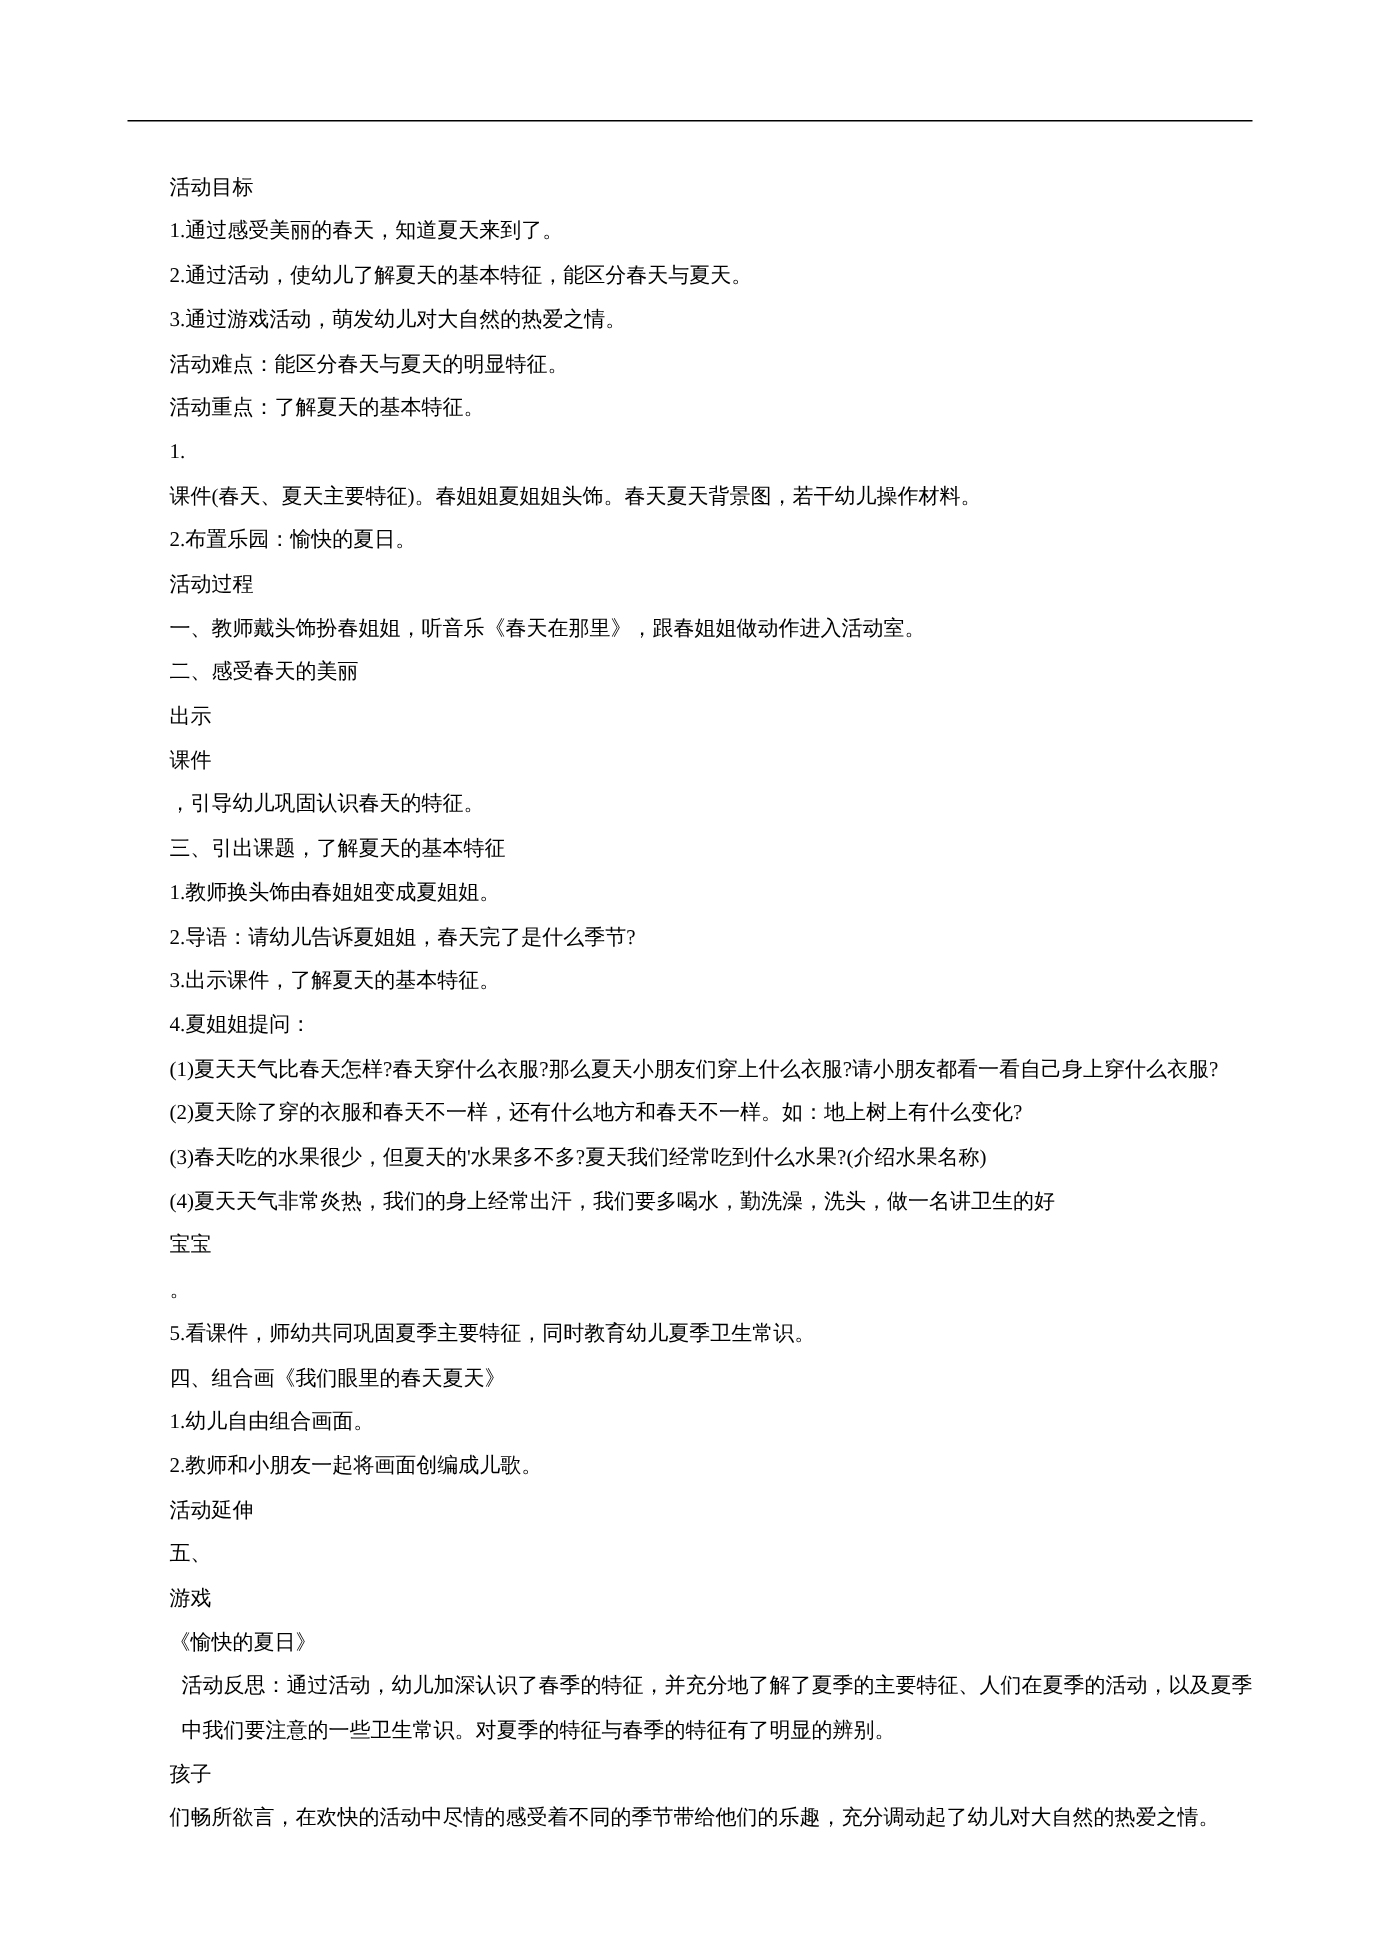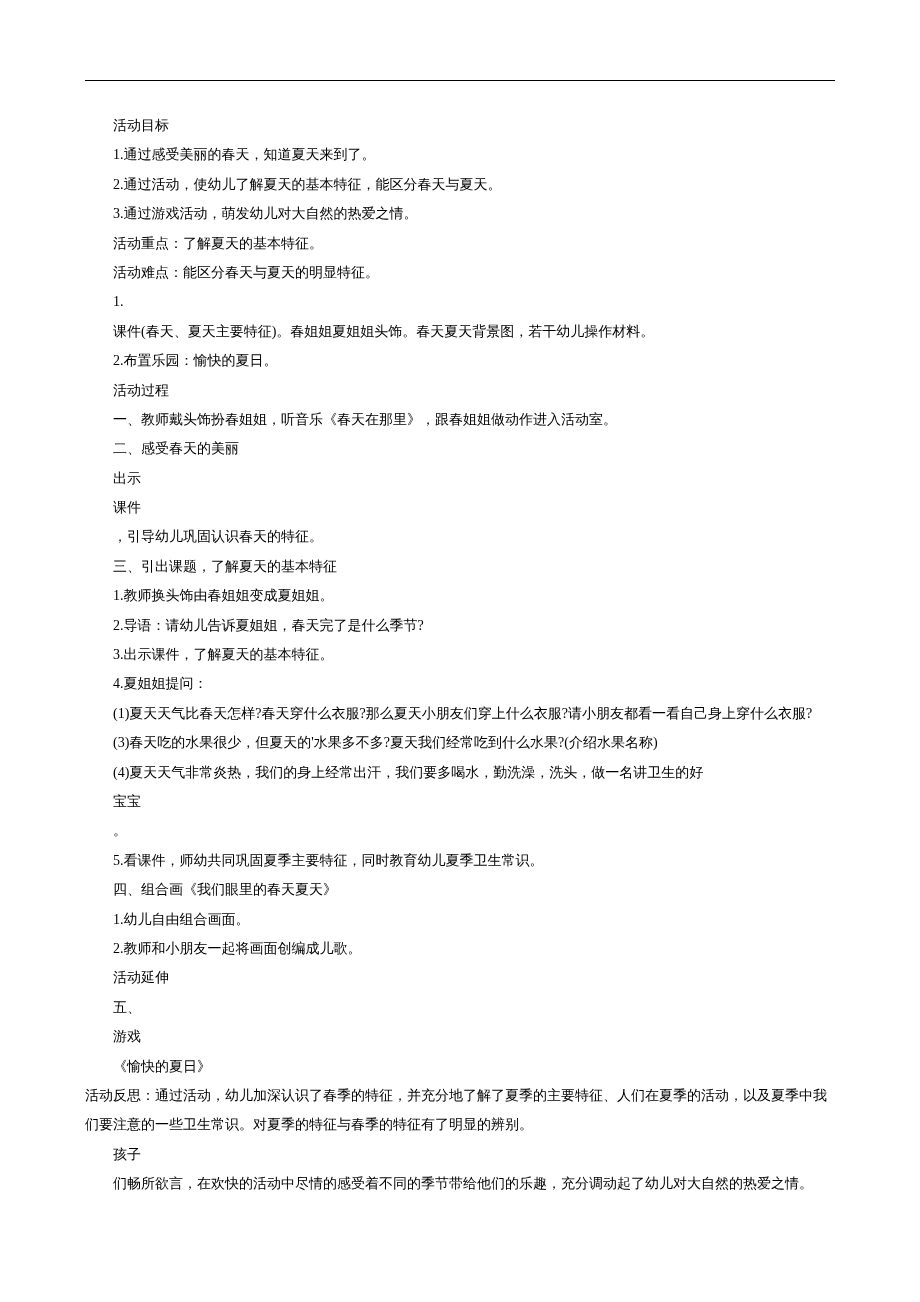--- a/index.html
+++ b/index.html
@@ -18,49 +18,51 @@
     }
     .separator {
       border-top: 1px solid #000000;
       margin-bottom: 30px;
     }
     .line {
       text-indent: 2em;
     }
     .line-no-indent {
       text-indent: 0;
+      margin-left: 36px;
     }
   </style>
 </head>
 <body>
 
 <div class="separator"></div>
 
 <div>
   <div class="line">活动目标</div>
   <div class="line">1.通过感受美丽的春天，知道夏天来到了。</div>
   <div class="line">2.通过活动，使幼儿了解夏天的基本特征，能区分春天与夏天。</div>
   <div class="line">3.通过游戏活动，萌发幼儿对大自然的热爱之情。</div>
+  <div class="line">活动难点：能区分春天与夏天的明显特征。</div>
   <div class="line">活动重点：了解夏天的基本特征。</div>
-  <div class="line">活动难点：能区分春天与夏天的明显特征。</div>
   <div class="line">1.</div>
   <div class="line">课件(春天、夏天主要特征)。春姐姐夏姐姐头饰。春天夏天背景图，若干幼儿操作材料。</div>
   <div class="line">2.布置乐园：愉快的夏日。</div>
   <div class="line">活动过程</div>
   <div class="line">一、教师戴头饰扮春姐姐，听音乐《春天在那里》，跟春姐姐做动作进入活动室。</div>
   <div class="line">二、感受春天的美丽</div>
   <div class="line">出示</div>
   <div class="line">课件</div>
   <div class="line">，引导幼儿巩固认识春天的特征。</div>
   <div class="line">三、引出课题，了解夏天的基本特征</div>
   <div class="line">1.教师换头饰由春姐姐变成夏姐姐。</div>
   <div class="line">2.导语：请幼儿告诉夏姐姐，春天完了是什么季节?</div>
   <div class="line">3.出示课件，了解夏天的基本特征。</div>
   <div class="line">4.夏姐姐提问：</div>
   <div class="line">(1)夏天天气比春天怎样?春天穿什么衣服?那么夏天小朋友们穿上什么衣服?请小朋友都看一看自己身上穿什么衣服?</div>
+  <div class="line">(2)夏天除了穿的衣服和春天不一样，还有什么地方和春天不一样。如：地上树上有什么变化?</div>
   <div class="line">(3)春天吃的水果很少，但夏天的'水果多不多?夏天我们经常吃到什么水果?(介绍水果名称)</div>
   <div class="line">(4)夏天天气非常炎热，我们的身上经常出汗，我们要多喝水，勤洗澡，洗头，做一名讲卫生的好</div>
   <div class="line">宝宝</div>
   <div class="line">。</div>
   <div class="line">5.看课件，师幼共同巩固夏季主要特征，同时教育幼儿夏季卫生常识。</div>
   <div class="line">四、组合画《我们眼里的春天夏天》</div>
   <div class="line">1.幼儿自由组合画面。</div>
   <div class="line">2.教师和小朋友一起将画面创编成儿歌。</div>
   <div class="line">活动延伸</div>
   <div class="line">五、</div>

